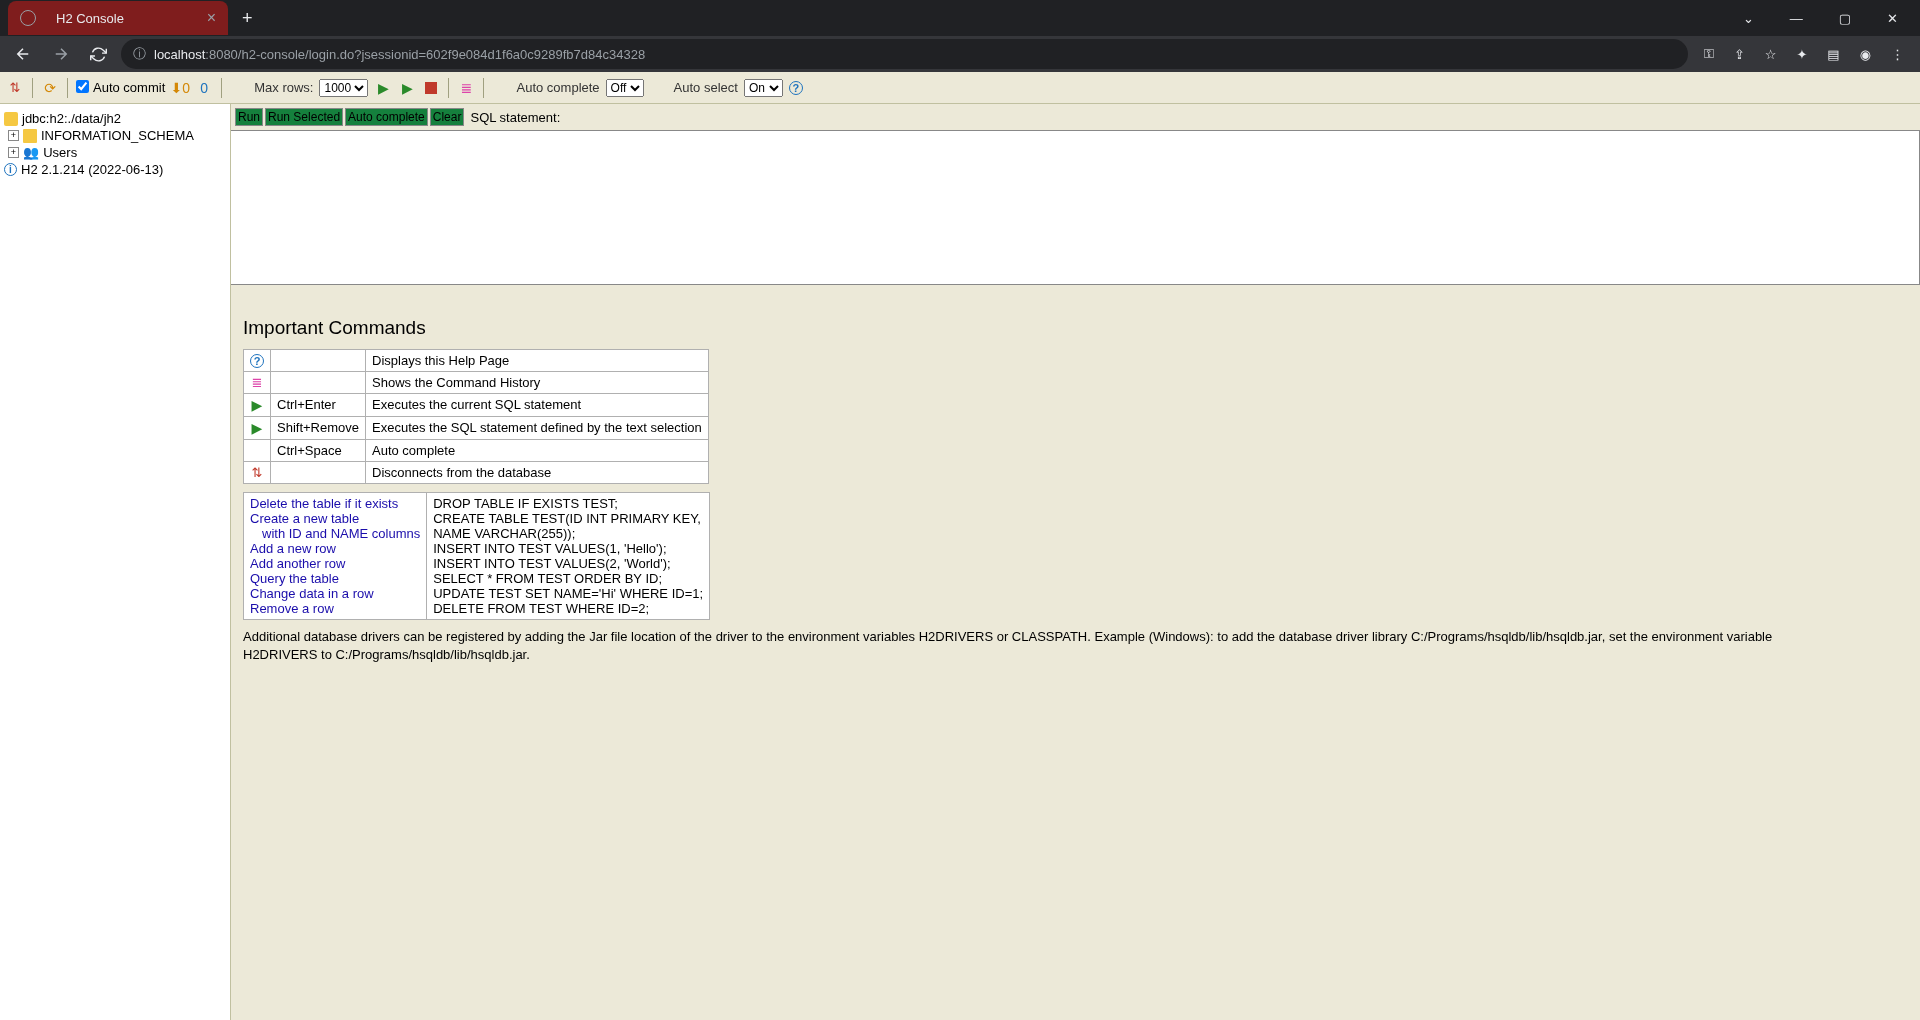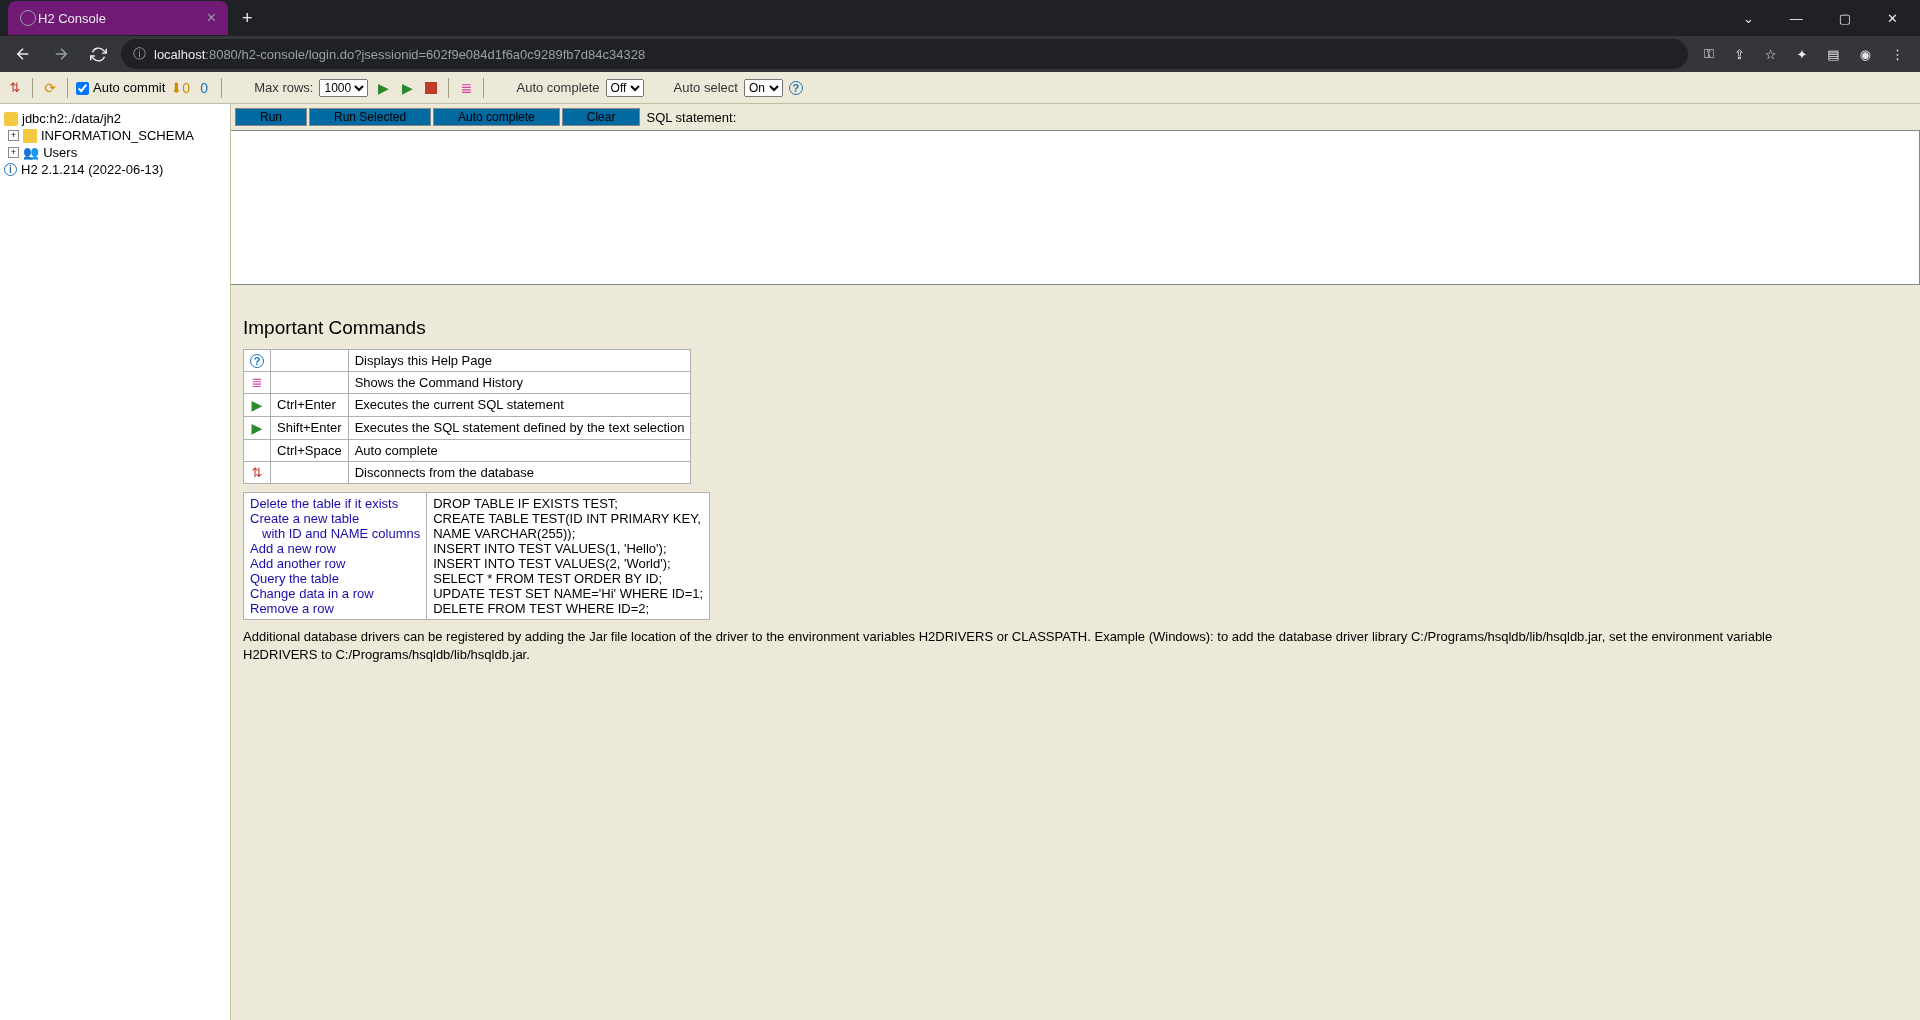--- a/index.html
+++ b/index.html
@@ -1,21 +1,21 @@
 <!DOCTYPE html>
 <html><head>
 <meta charset="utf-8">
 <style>
 * { box-sizing: border-box; margin: 0; padding: 0; }
 body { font-family: Arial, sans-serif; font-size: 13px; background: #202124; width: 1920px; height: 1020px; overflow: hidden; }
 
 
 .browser-chrome { background: #202124; }
 .tab-bar { display: flex; align-items: center; height: 36px; background: #202124; padding-left: 8px; }
-.tab { display: flex; align-items: center; background: #701a75; color: #e8eaed; height: 34px; padding: 0 12px; border-radius: 8px 8px 0 0; min-width: 220px; gap: 2px; }
+.tab { display: flex; align-items: center; background: #7f1d1d; color: #e8eaed; height: 34px; padding: 0 12px; border-radius: 8px 8px 0 0; min-width: 220px; gap: 20px; }
 .tab .favicon { width: 16px; height: 16px; border: 1.5px solid #9aa0a6; border-radius: 50%; }
 .tab .close { margin-left: auto; color: #9aa0a6; cursor: pointer; font-size: 16px; }
 .new-tab { color: #e8eaed; font-size: 18px; padding: 0 14px; cursor: pointer; }
 .window-controls { margin-left: auto; display: flex; gap: 8px; padding-right: 8px; }
 .window-controls span { color: #e8eaed; padding: 8px 14px; cursor: pointer; font-size: 13px; }
 
 .nav-bar { display: flex; align-items: center; height: 36px; background: #35363a; padding: 0 8px; gap: 8px; }
 .nav-bar .nav-btn { color: #9aa0a6; padding: 6px; cursor: pointer; display: flex; align-items: center; }
 .nav-bar .nav-btn.active { color: #e8eaed; }
 .address-bar { flex: 1; background: #202124; border-radius: 20px; height: 30px; display: flex; align-items: center; padding: 0 12px; color: #9aa0a6; gap: 8px; }
@@ -24,37 +24,37 @@
 .nav-right span { color: #e8eaed; padding: 6px 8px; cursor: pointer; }
 
 
 .h2-body { background: #ece9d8; height: calc(1020px - 72px); display: flex; flex-direction: column; }
 
 
 .h2-toolbar { display: flex; align-items: center; height: 32px; padding: 2px 6px; gap: 6px; border-bottom: 1px solid #c0c0a0; }
 .h2-toolbar .sep { width: 1px; height: 20px; background: #a0a080; margin: 0 2px; }
 .tb-icon { width: 18px; height: 18px; display: flex; align-items: center; justify-content: center; cursor: pointer; font-size: 14px; }
 .tb-label { color: #333; margin-left: 24px; }
-.tb-check { display: flex; align-items: flex-end; gap: 4px; }
+.tb-check { display: flex; align-items: flex-start; gap: 4px; }
 select { font-size: 12px; }
 
 
 .h2-main { display: flex; flex: 1; overflow: hidden; }
 .sidebar { width: 231px; background: #fff; border-right: 1px solid #c0c0a0; padding: 6px 4px; }
 .tree-item { display: flex; align-items: center; gap: 4px; padding: 1px 0; cursor: pointer; color: #000; }
 .tree-item.sub { padding-left: 4px; }
 .tree-toggle { width: 11px; height: 11px; border: 1px solid #888; display: flex; align-items: center; justify-content: center; font-size: 9px; line-height: 1; }
 .db-icon { width: 14px; height: 14px; background: #f5c842; border-radius: 2px; display: inline-block; }
 .folder-icon { width: 14px; height: 14px; background: #f5c842; border-radius: 1px; display: inline-block; }
 .users-icon { color: #5a7fa0; font-size: 13px; }
 .info-icon { color: #1e73be; font-weight: bold; border: 1.5px solid #1e73be; border-radius: 50%; width: 13px; height: 13px; display: inline-flex; align-items: center; justify-content: center; font-size: 10px; }
 
 .content { flex: 1; display: flex; flex-direction: column; background: #ece9d8; overflow: hidden; }
 .sql-bar { display: flex; align-items: center; padding: 4px; gap: 2px; background: #ece9d8; }
-.sql-bar button { font-size: 12px; padding: 1px 24px; background: #0369a1; border: 1px solid #888; cursor: pointer; }
+.sql-bar button { font-size: 12px; padding: 1px 2px; background: #15803d; border: 1px solid #888; cursor: pointer; }
 .sql-label { margin-left: 4px; }
 .sql-editor { width: 100%; height: 155px; resize: none; border: 1px solid #888; border-left: none; font-family: monospace; font-size: 13px; padding: 4px; }
 
 .result-area { padding: 12px 12px; overflow-y: auto; }
 .result-area h3 { font-size: 19px; margin: 20px 0 10px 0; font-weight: normal; }
 .help-table, .script-table { border-collapse: collapse; background: #fff; margin-bottom: 8px; }
 .help-table td, .script-table td { border: 1px solid #b0b0b0; padding: 3px 6px; vertical-align: top; font-size: 13px; }
 .help-table td:first-child { width: 22px; text-align: center; }
 .script-table .link-col { color: #1a0dab; border-radius: 8px; }
 .script-table .link-col div { white-space: nowrap; }
@@ -195,21 +195,21 @@
                 <td></td>
                 <td>Shows the Command History</td>
               </tr>
           <tr>
                 <td><span class="icon-run">▶</span></td>
                 <td>Ctrl+Enter</td>
                 <td>Executes the current SQL statement</td>
               </tr>
           <tr>
                 <td><span class="icon-run">▶</span></td>
-                <td>Shift+Enter</td>
+                <td>Shift+Remove</td>
                 <td>Executes the SQL statement defined by the text selection</td>
               </tr>
           <tr>
                 <td></td>
                 <td>Ctrl+Space</td>
                 <td>Auto complete</td>
               </tr>
           <tr>
                 <td><span class="icon-disconnect">⇅</span></td>
                 <td></td>

